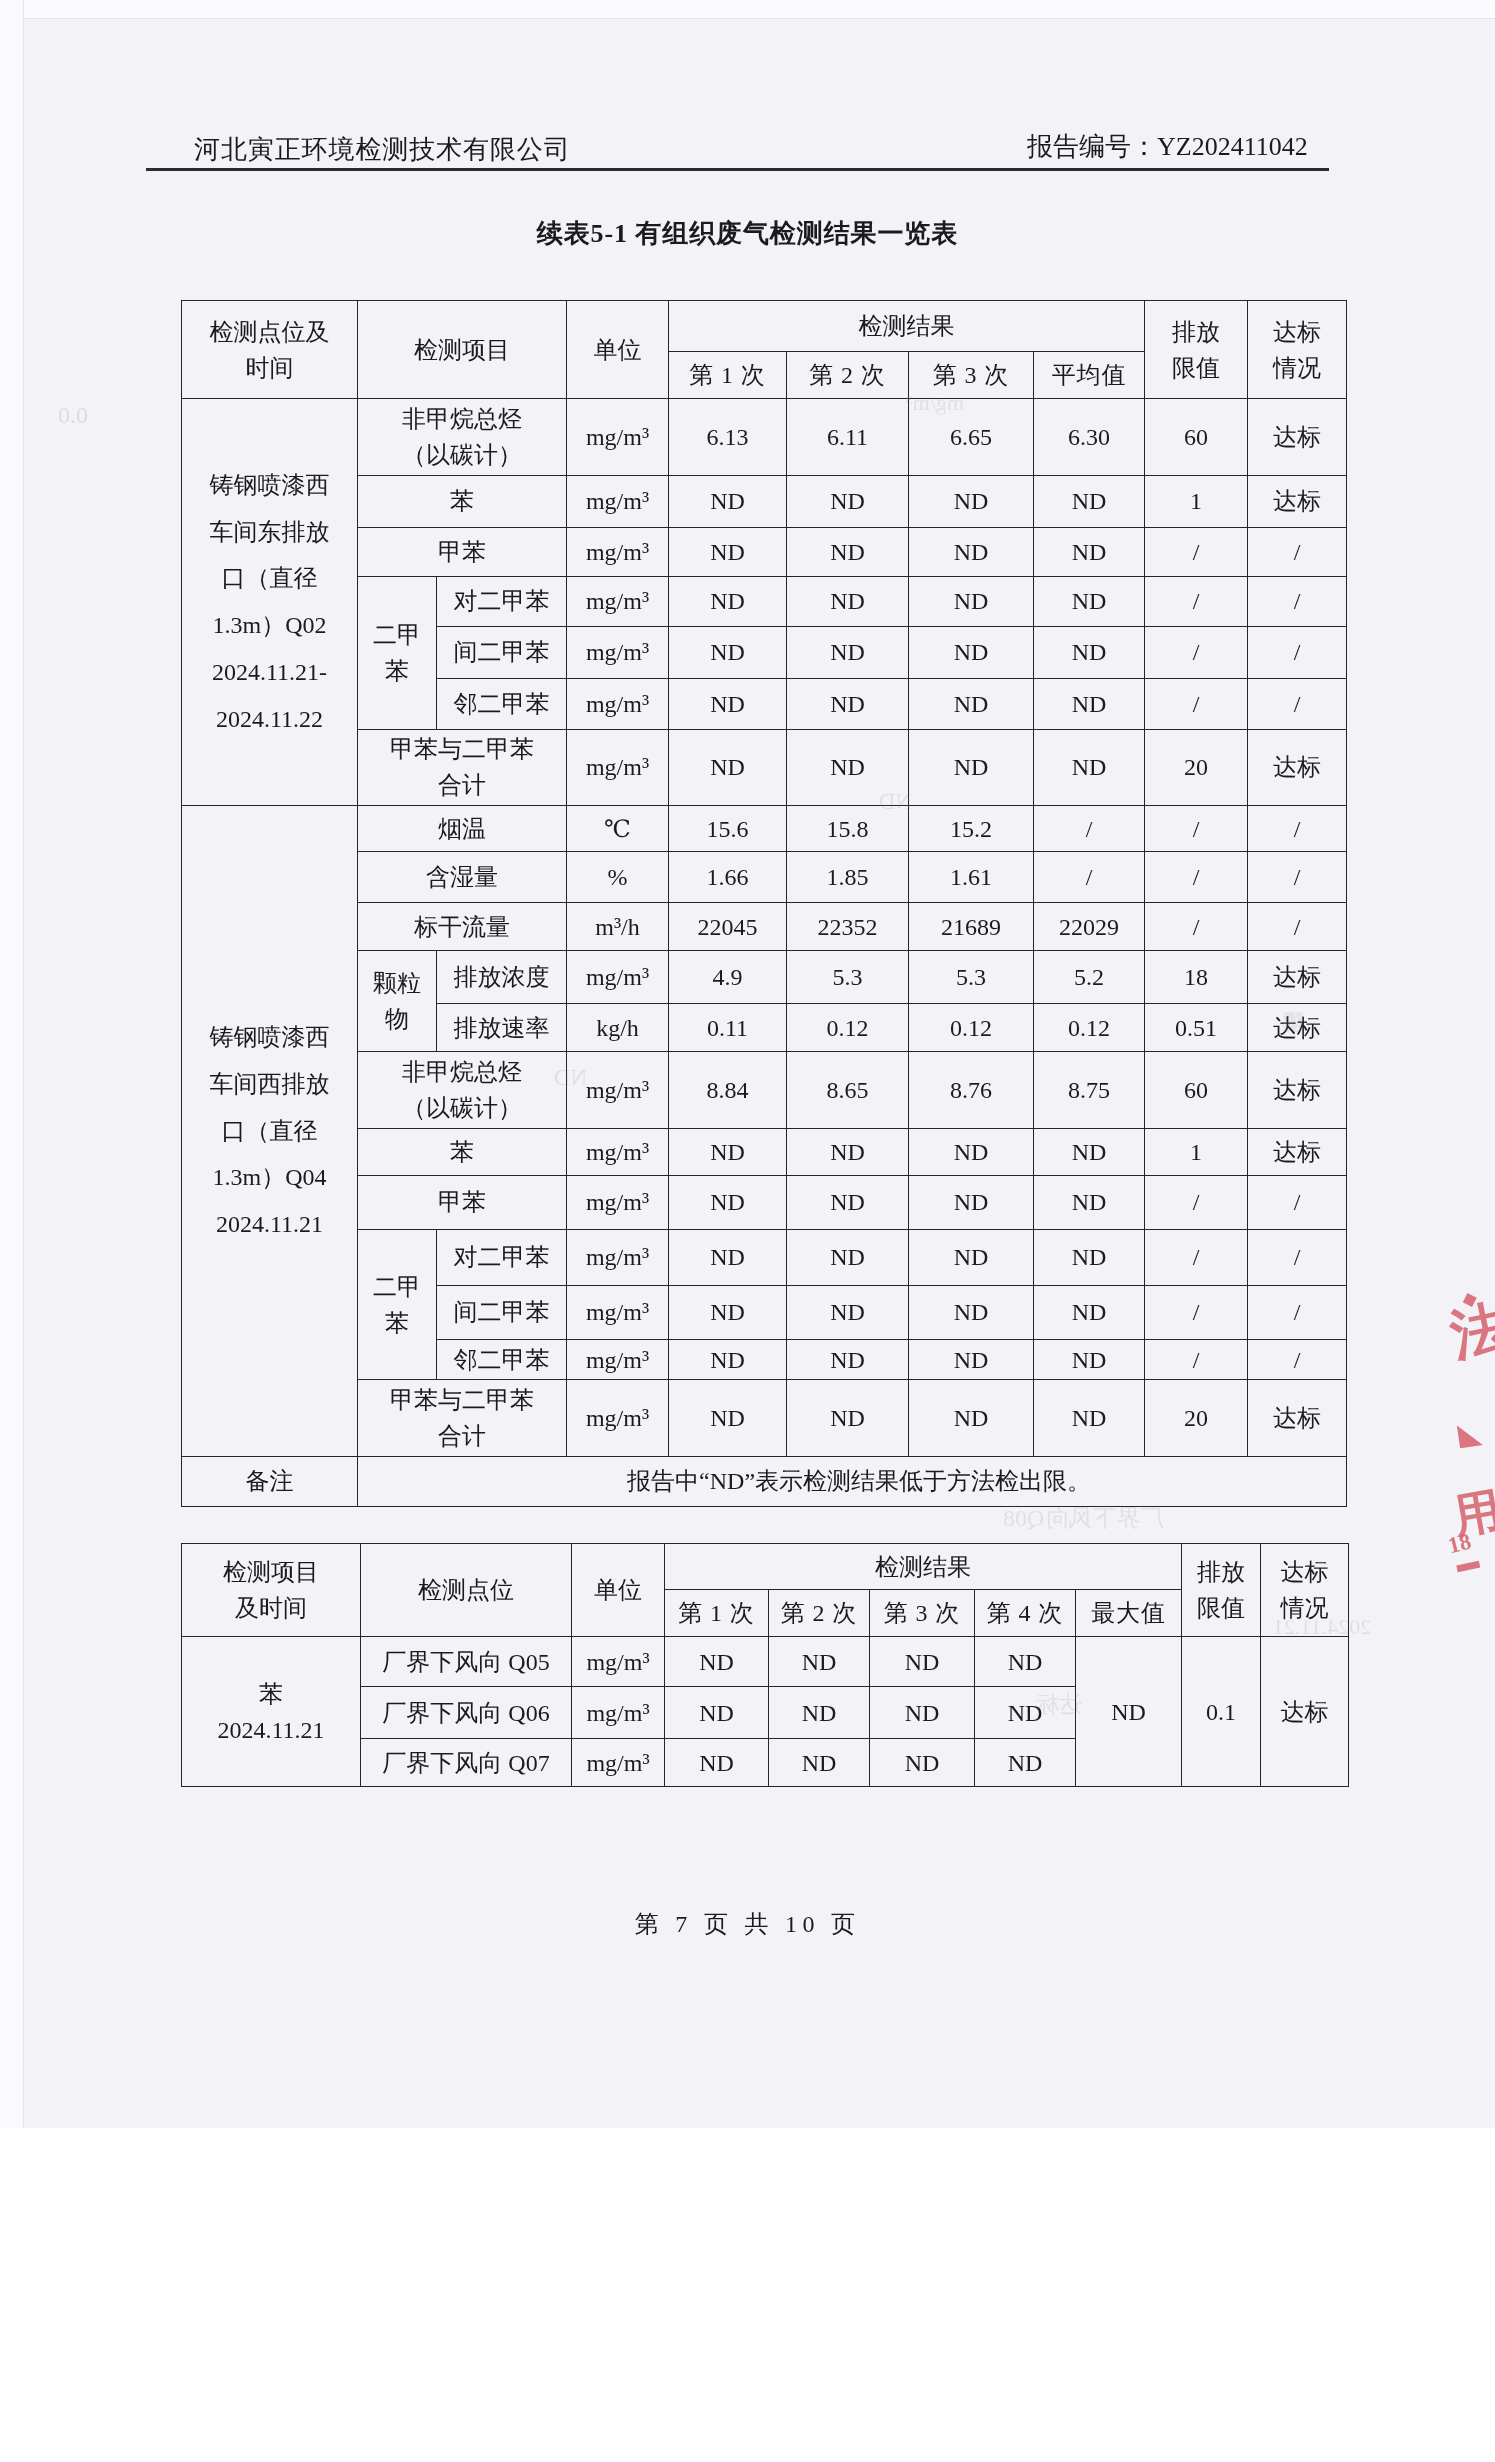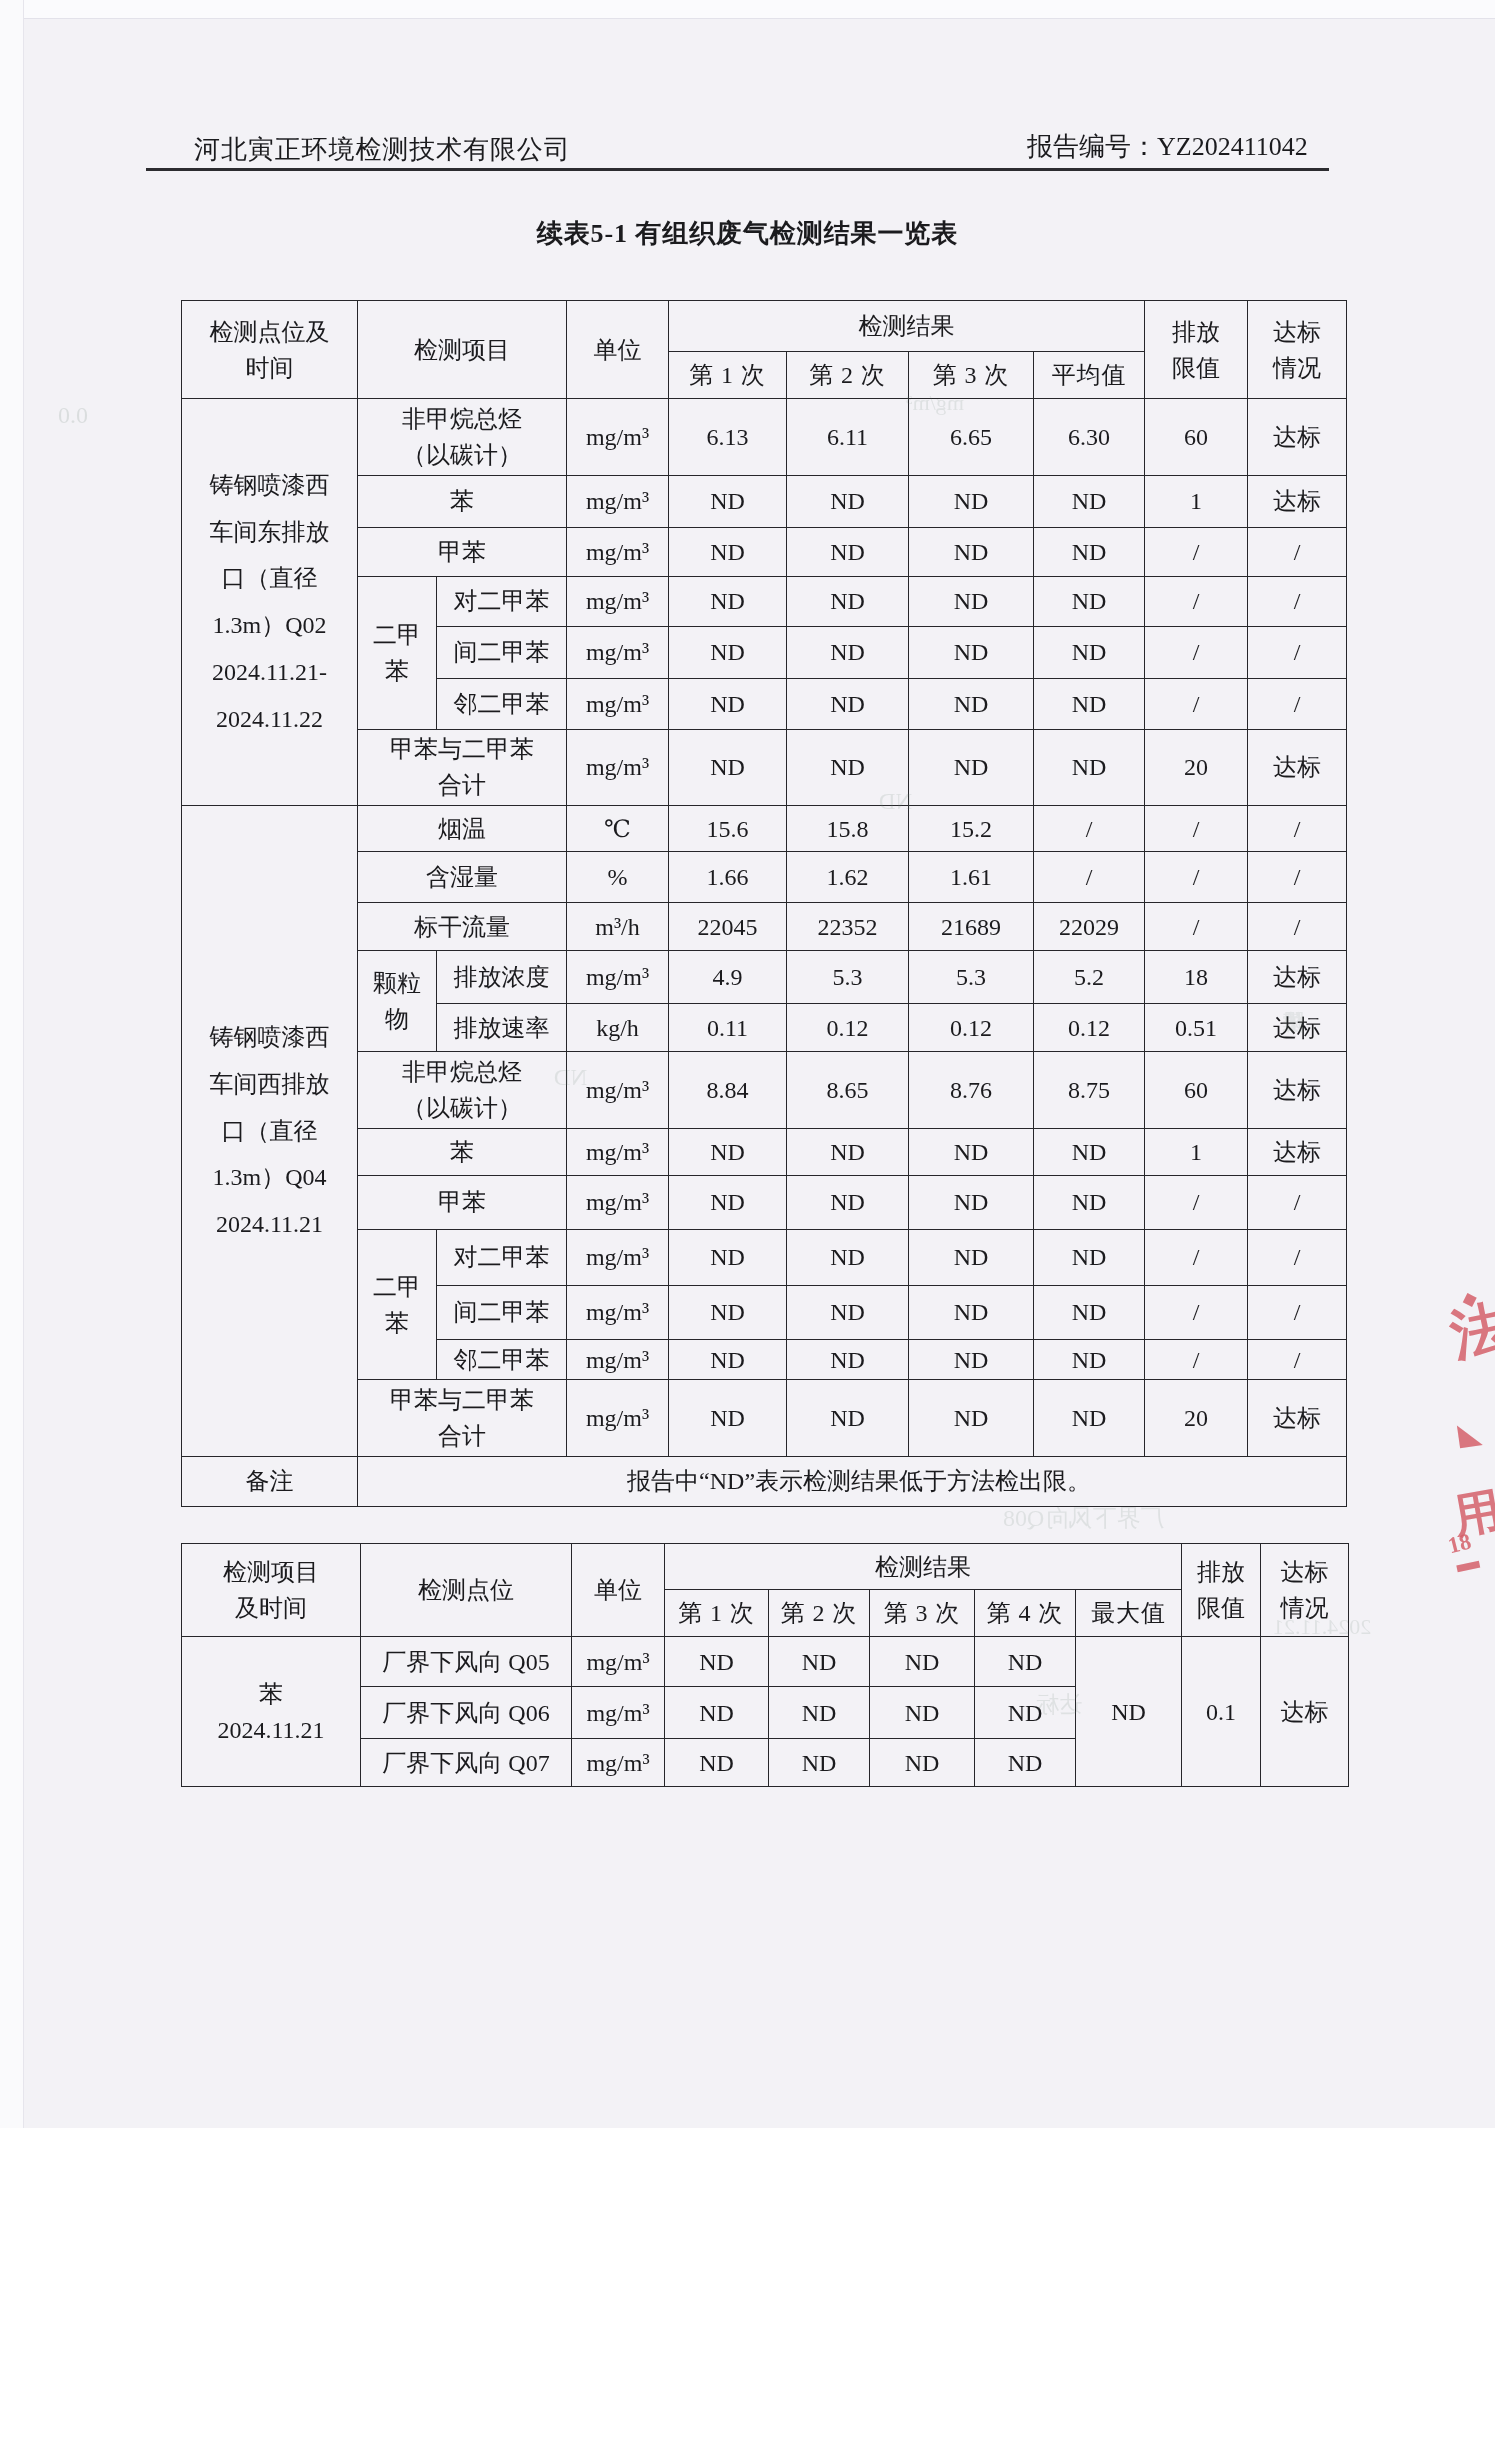--- a/index.html
+++ b/index.html
@@ -169,21 +169,21 @@
       <td>15.8</td>
       <td>15.2</td>
       <td>/</td>
       <td>/</td>
       <td>/</td>
     </tr>
     <tr style="height:51px">
       <td colspan="2">含湿量</td>
       <td>%</td>
       <td>1.66</td>
-      <td>1.62</td>
+      <td>1.85</td>
       <td>1.61</td>
       <td>/</td>
       <td>/</td>
       <td>/</td>
     </tr>
     <tr style="height:48px">
       <td colspan="2">标干流量</td>
       <td>m³/h</td>
       <td>22045</td>
       <td>22352</td>
@@ -353,20 +353,21 @@
       <td>厂界下风向 Q07</td>
       <td>mg/m³</td>
       <td>ND</td>
       <td>ND</td>
       <td>ND</td>
       <td>ND</td>
     </tr>
   </tbody>
     </table>
 
+  <div class="footer">第 7 页 共 10 页</div>
 
   <span class="stamp" style="left:1462px;top:1289px;font-size:19.3px;transform:rotate(-18deg);">◆</span>
   <span class="stamp" style="left:1451px;top:1303px;font-size:56px;transform:rotate(-12deg);">法</span>
   <span class="stamp" style="left:1458px;top:1418px;font-size:30px;transform:rotate(-8deg);">◣</span>
   <span class="stamp" style="left:1454px;top:1490px;font-size:47px;transform:rotate(-10deg);">用</span>
   <span class="stamp" style="left:1448px;top:1532px;font-size:23px;transform:rotate(-14deg);">18</span>
   <span class="stamp" style="left:1456px;top:1551px;font-size:23px;transform:rotate(-12deg);">▬</span>
 
   <span class="ghost mir" style="left:1003px;top:1506px;font-size:24px;">厂界下风向Q08</span>
   <span class="ghost mir" style="left:1273px;top:1616px;font-size:22px;">2024.11.21</span>

